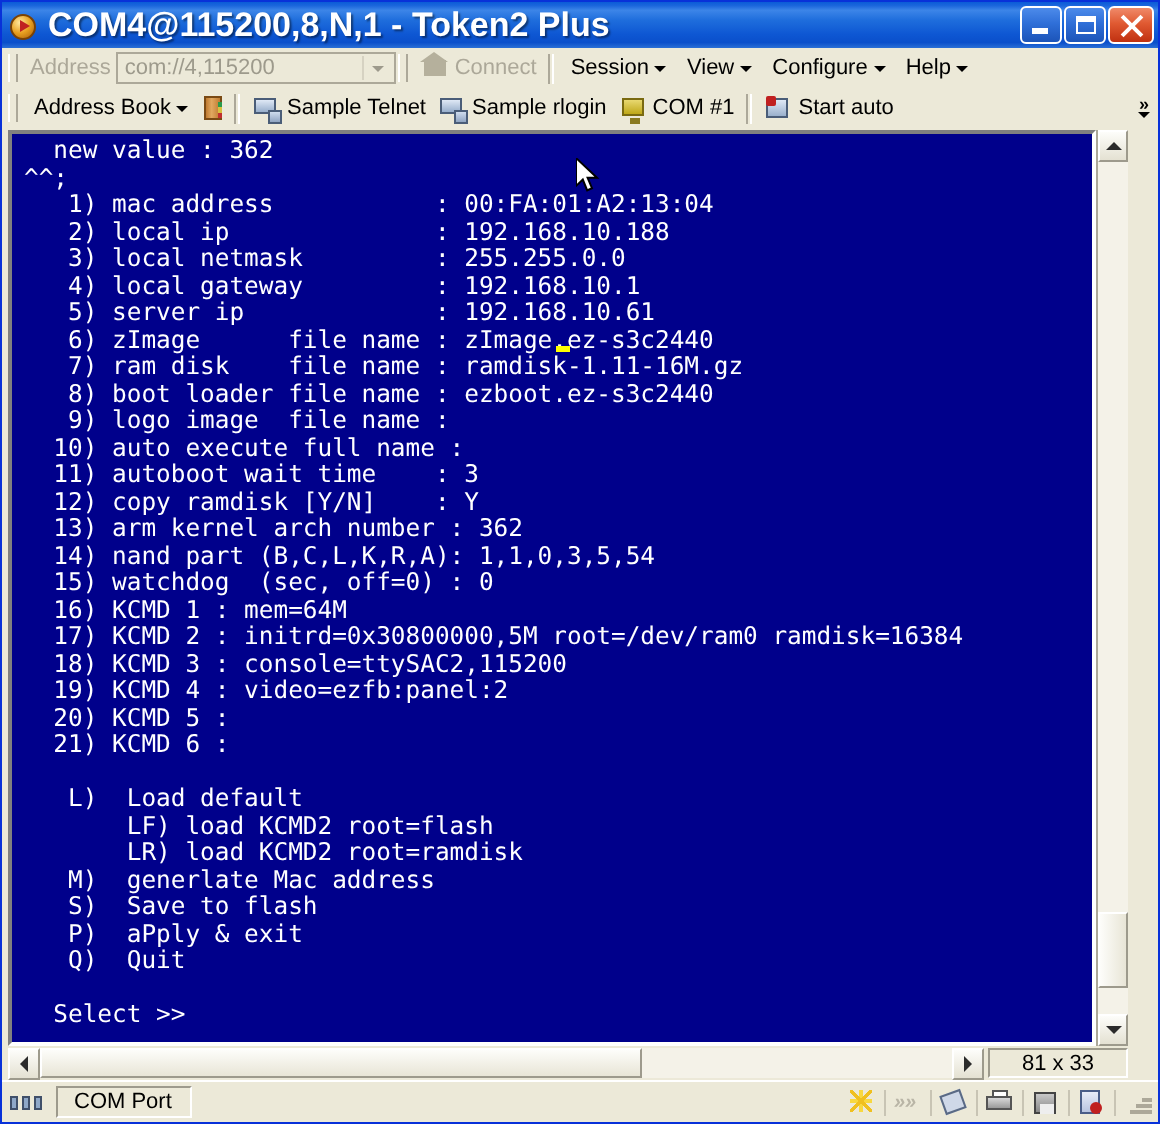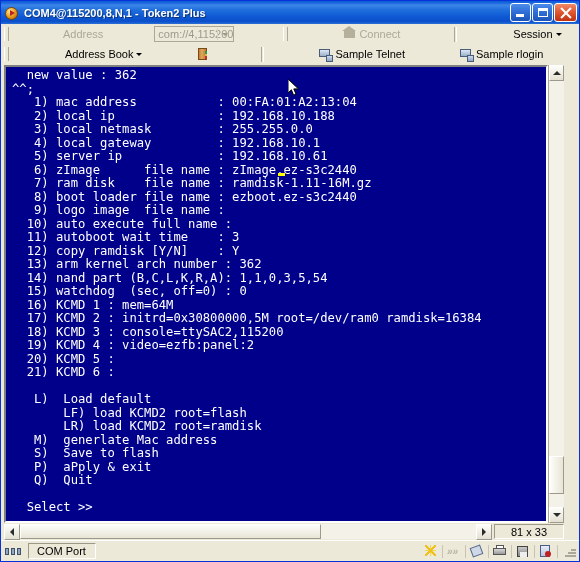--- a/index.html
+++ b/index.html
@@ -53,21 +53,21 @@
   }
   .title-icon .arrow {
     position: absolute; left: 6px; top: 5px;
     width: 0; height: 0;
     border-left: 5px solid #c02020;
     border-top: 3px solid transparent;
     border-bottom: 3px solid transparent;
   }
   .title-text {
     color: #ffffff;
-    font-size: 11px;
+    font-size: 17px;
     font-weight: bold;
     text-shadow: 1px 1px 1px rgba(0,0,0,0.45);
     white-space: nowrap;
     letter-spacing: 0px;
     flex: 1 1 auto;
     overflow: hidden;
   }
   .title-buttons { display: flex; gap: 1px; flex: 0 0 auto; align-items:center;}
   .tbtn {
     width: 21px; height: 19px;
@@ -102,21 +102,20 @@
     height: 20px;
     background: #ece9d8;
     display: flex;
     align-items: center;
     padding: 0 2px;
     box-sizing: border-box;
     flex: 0 0 auto;
     font-size: 11px;
     color: #000;
     white-space: nowrap;
-    gap: 48px;
   }
   .grip {
     width: 3px; height: 14px;
     border-left: 1px solid #fff;
     border-right: 1px solid #aca899;
     margin: 0 3px 0 1px;
     flex: 0 0 auto;
   }
   .tb-label { color: #aca899; padding: 0 3px; }
   .addr-combo {

